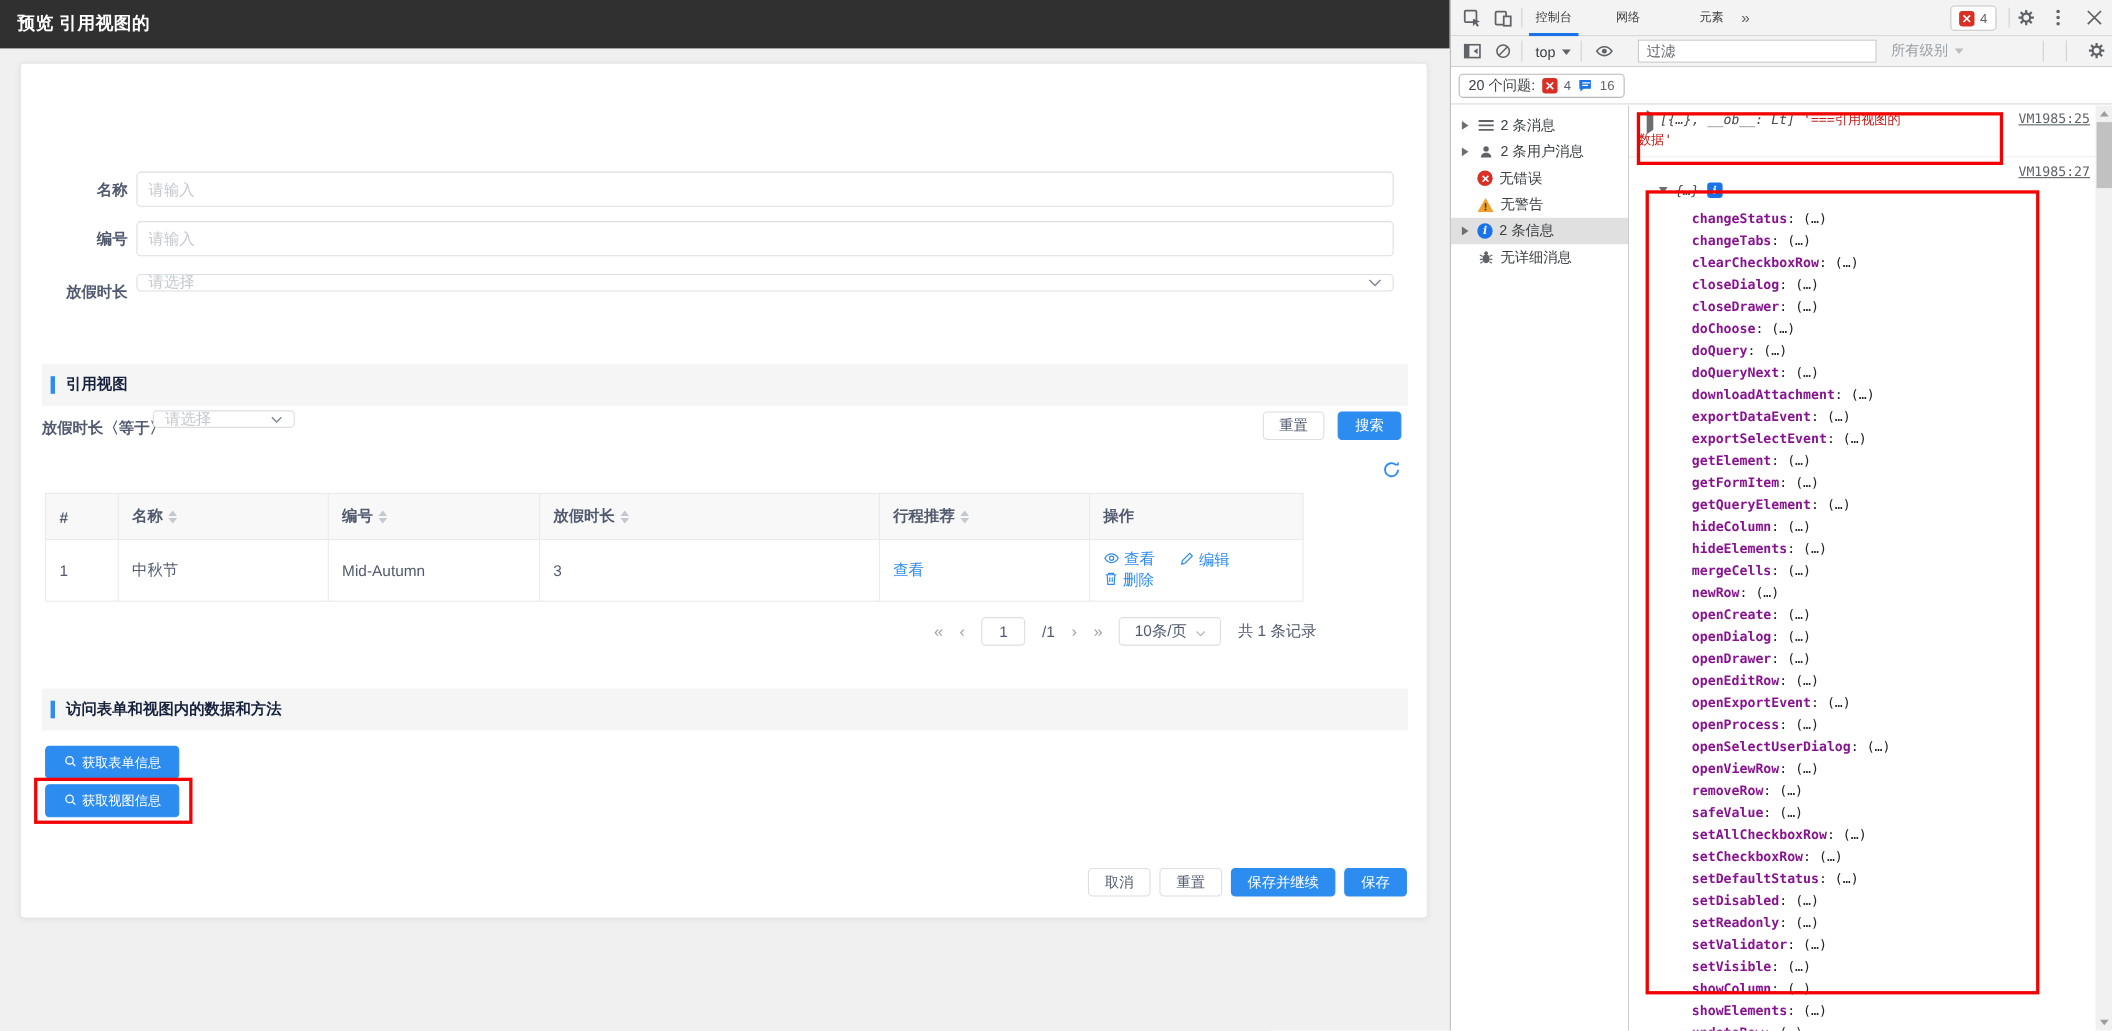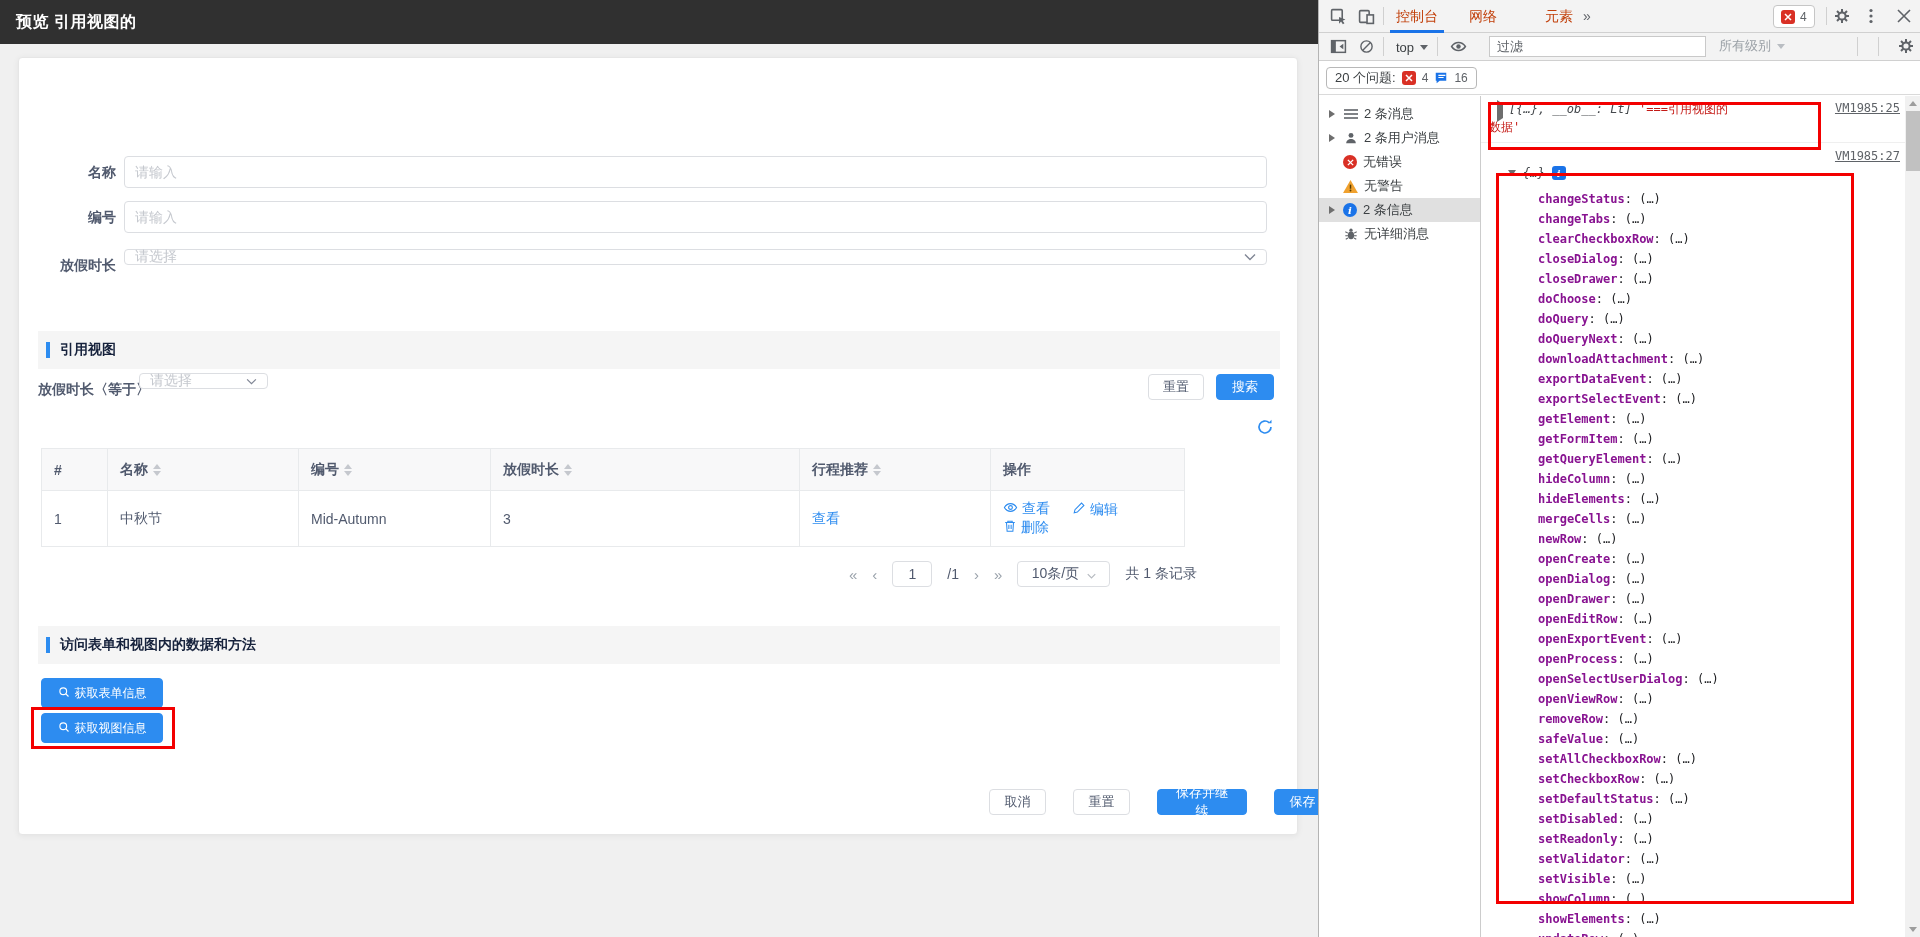--- a/index.html
+++ b/index.html
@@ -36,33 +36,33 @@
   .act { display:inline-flex; align-items:center; gap:4px; margin-right:18px; color:#2d8cf0; cursor:pointer; font-size:14px; }
 
   .pagination { position:absolute; top:503px; left:830px; height:26px; display:flex; align-items:center; gap:15px; font-size:14px; color:#515a6e; }
   .pg-arrow { color:#9aa2ab; font-size:15px; cursor:pointer; }
   .pg-box { width:40px; height:26px; border:1px solid #dcdee2; border-radius:4px; display:flex; align-items:center; justify-content:center; background:#fff; cursor:pointer; }
   .pgsize-box { width:93px; height:26px; border:1px solid #dcdee2; border-radius:4px; display:flex; align-items:center; justify-content:center; gap:8px; background:#fff; cursor:pointer; }
 
   .access-btn { position:absolute; left:22px; width:122px; height:30px; font-size:12px; }
   .annotation { position:absolute; border:3px solid #f30000; pointer-events:none; }
 
-  .footer-btns { position:absolute; top:731px; left:970px; display:flex; gap:27px; }
+  .footer-btns { position:absolute; top:731px; left:970px; display:flex; gap:8px; }
   .footer-btns .btn { min-width:57px; }
 
   .chev svg, .icon-svg { display:block; }
 
   
   .devtools { position:absolute; left:1318px; top:0; width:602px; height:937px; background:#fff; border-left:1px solid #b4b4b4; font-family:"Liberation Sans",sans-serif; }
   .dt-row1 { position:relative; height:33px; background:#f3f3f3; border-bottom:1px solid #d0d0d0; }
   .dt-row2 { position:relative; height:28px; background:#f3f3f3; border-bottom:1px solid #d0d0d0; }
   .dt-row3 { position:relative; height:34px; background:#fff; border-bottom:1px solid #dadada; }
   .dt-icon { position:absolute; width:18px; height:18px; top:7px; display:flex; align-items:center; justify-content:center; cursor:pointer; }
   .dt-divider { position:absolute; width:1px; height:18px; top:7px; background:#d0d0d0; }
-  .dt-tab { position:absolute; top:0; height:33px; line-height:32px; font-size:14px; color:#c2410c; padding:0 6px; cursor:pointer; }
+  .dt-tab { position:absolute; top:0; height:33px; line-height:32px; font-size:11px; color:#404040; padding:0 6px; cursor:pointer; }
   .dt-tab.active { border-bottom:3px solid #1a73e8; }
   .badge-box { position:absolute; left:454px; top:5px; height:23px; border:1px solid #c6c6c6; border-radius:4px; background:#fff; display:flex; align-items:center; padding:0 7px; gap:5px; cursor:pointer; }
   .err-sq { width:14px; height:14px; background:#d93025; border-radius:3px; display:flex; align-items:center; justify-content:center; }
   .cnt { font-size:12px; color:#5f6368; }
   .top-ctx { position:absolute; left:77px; top:4px; height:20px; display:flex; align-items:center; gap:6px; font-size:13px; color:#3c4043; cursor:pointer; }
   .caret-dn { width:0; height:0; border-left:4px solid transparent; border-right:4px solid transparent; border-top:5px solid #5f6368; }
   .filter-input { position:absolute; left:170px; top:3px; width:217px; height:21px; border:1px solid #c9c9c9; background:#fff; font-size:13px; color:#5f6368; padding:0 7px; outline:none; }
   .filter-input::placeholder { color:#5f6368; }
   .levels { position:absolute; left:400px; top:4px; display:flex; align-items:center; gap:6px; font-size:13px; color:#9aa0a6; cursor:pointer; }
   .levels .caret-dn { border-top-color:#b9bdc2; }

